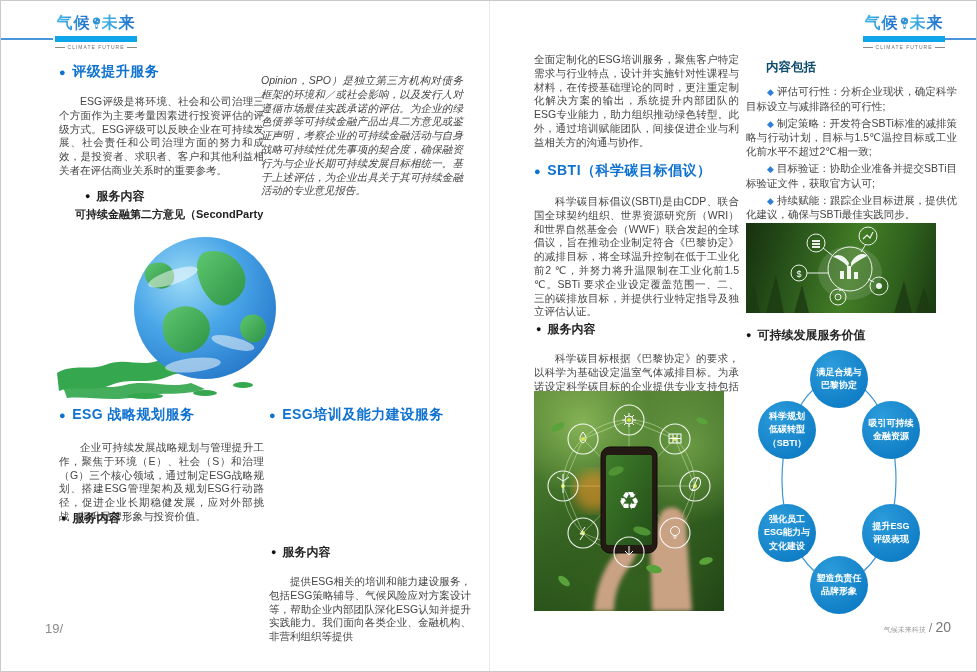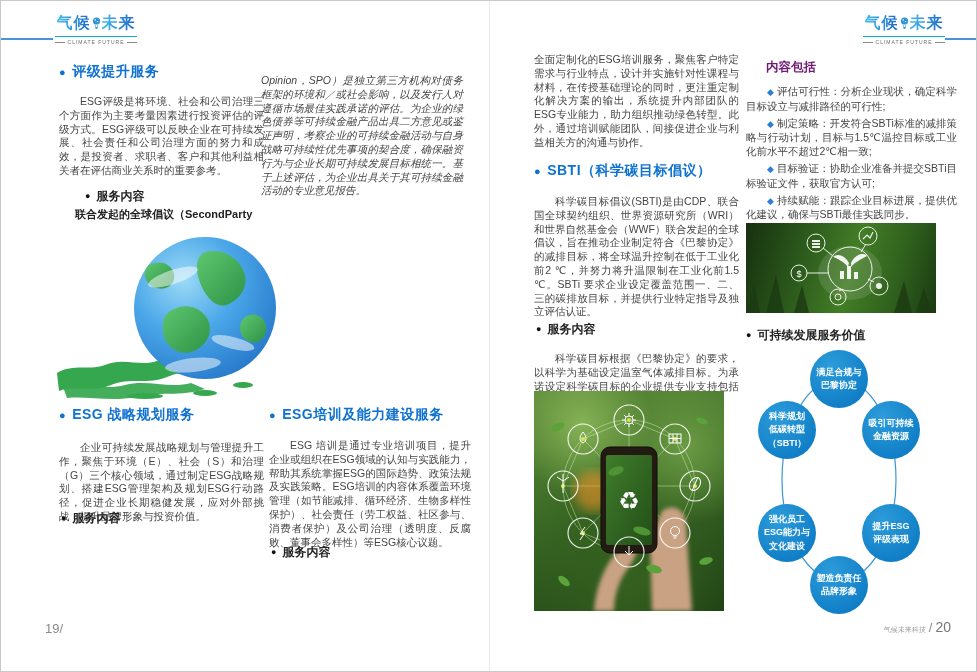--- a/index.html
+++ b/index.html
@@ -12,21 +12,21 @@
 
   
   .rule-blue { height:2px; background:#4a94da; }
   #rule-left { left:0; top:37px; width:52px; }
   #rule-right { left:944px; top:37px; width:33px; }
 
   
   .logo { width:82px; text-align:center; }
   #logo-left { left:54px; top:12px; }
   #logo-right { left:862px; top:12px; }
-  .logo-row { display:flex; align-items:center; justify-content:center; gap:1px; border-bottom:1px solid #0ea5e9; padding-bottom:2px; }
+  .logo-row { display:flex; align-items:center; justify-content:center; gap:1px; border-bottom:6px solid #0ea5e9; padding-bottom:2px; }
   .logo-text { font-size:16px; font-weight:bold; letter-spacing:1px;
                background:linear-gradient(90deg,#45bce8,#1a66c9);
                -webkit-background-clip:text; background-clip:text;
                color:#1d7bd0; -webkit-text-fill-color:transparent; }
   .logo-sub { display:flex; align-items:center; justify-content:center; gap:3px; margin-top:2px; }
   .logo-sub .dash { width:10px; height:1px; background:#8a8a8a; }
   .logo-sub .sub-text { font-size:5px; letter-spacing:1px; color:#6d6d6d; white-space:nowrap; }
 
   
   .sec-title { display:flex; align-items:center; gap:6px; font-size:14px; font-weight:bold; color:#0f72d1; letter-spacing:0.5px; }
@@ -94,21 +94,21 @@
   #lp-s3-body2 { left:268px; top:564px; width:202px; }
 
   
   #rp-cont { left:533px; top:52px; width:205px; }
   #rp-sbti-title { left:533px; top:161px; }
   #rp-sbti-body { left:533px; top:184px; width:205px; }
   #rp-sbti-label { left:535px; top:320px; }
   #rp-sbti-body2 { left:533px; top:341px; width:205px; }
 
   
-  #rp-ci-title { left:765px; top:58px; font-size:12.5px; font-weight:bold; color:#701a75; }
+  #rp-ci-title { left:765px; top:58px; font-size:12.5px; font-weight:bold; color:#0c4a6e; }
   #rp-ci-items { left:745px; top:84px; width:211px; }
   #rp-values-title { left:745px; top:326px; }
 </style>
 </head>
 <body>
 
 <div id="sheet">
 
   <div class="abs" id="page-divider"></div>
   <div class="abs rule-blue" id="rule-left"></div>
@@ -154,21 +154,21 @@
 
   <div class="abs sec-title" id="lp-s1-title">
     <span class="dot">●</span>
     <span>评级提升服务</span>
   </div>
   <p class="abs para indent" id="lp-s1-body">ESG评级是将环境、社会和公司治理三个方面作为主要考量因素进行投资评估的评级方式。ESG评级可以反映企业在可持续发展、社会责任和公司治理方面的努力和成效，是投资者、求职者、客户和其他利益相关者在评估商业关系时的重要参考。</p>
   <div class="abs sub-label" id="lp-s1-label">
     <span class="dot">●</span>
     <span>服务内容</span>
   </div>
-  <p class="abs bold-item" id="lp-s1-bold">联合发起的全球倡议（SecondParty</p>
+  <p class="abs bold-item" id="lp-s1-bold">可持续金融第二方意见（SecondParty</p>
 
   <svg class="abs" id="earth" viewBox="0 0 225 185">
     <defs>
       <radialGradient id="gOcean" cx="35%" cy="30%" r="85%">
         <stop offset="0%" stop-color="#9bdaf6"></stop>
         <stop offset="45%" stop-color="#4aa6e8"></stop>
         <stop offset="100%" stop-color="#1f6fc4"></stop>
       </radialGradient>
       <linearGradient id="gLand" x1="0" y1="0" x2="1" y2="1">
         <stop offset="0%" stop-color="#5ec66f"></stop>
@@ -206,25 +206,25 @@
     <span class="dot">●</span>
     <span>服务内容</span>
   </div>
 
   <p class="abs para" id="lp-spo">Opinion，SPO）是独立第三方机构对债务框架的环境和／或社会影响，以及发行人对遵循市场最佳实践承诺的评估。为企业的绿色债券等可持续金融产品出具二方意见或鉴证声明，考察企业的可持续金融活动与自身战略可持续性优先事项的契合度，确保融资行为与企业长期可持续发展目标相统一。基于上述评估，为企业出具关于其可持续金融活动的专业意见报告。</p>
 
   <div class="abs sec-title" id="lp-s3-title">
     <span class="dot">●</span>
     <span>ESG培训及能力建设服务</span>
   </div>
-  <p class="abs para indent" id="lp-s3-body">ESG 培训是通过专业培训项目，提升企业或组织在ESG领域的认知与实践能力，帮助其系统掌握ESG的国际趋势、政策法规及实践策略。ESG培训的内容体系覆盖环境管理（如节能减排、循环经济、生物多样性保护）、社会责任（劳工权益、社区参与、消费者保护）及公司治理（透明度、反腐败、董事会多样性）等ESG核心议题。</p>
   <div class="abs sub-label" id="lp-s3-label">
     <span class="dot">●</span>
     <span>服务内容</span>
   </div>
+  <p class="abs para indent" id="lp-s3-body2">提供ESG相关的培训和能力建设服务，包括ESG策略辅导、气候风险应对方案设计等，帮助企业内部团队深化ESG认知并提升实践能力。我们面向各类企业、金融机构、非营利组织等提供</p>
 
   <div class="abs" id="footer-left">19/</div>
 
   <p class="abs para" id="rp-cont">全面定制化的ESG培训服务，聚焦客户特定需求与行业特点，设计并实施针对性课程与材料，在传授基础理论的同时，更注重定制化解决方案的输出，系统提升内部团队的ESG专业能力，助力组织推动绿色转型。此外，通过培训赋能团队，间接促进企业与利益相关方的沟通与协作。</p>
 
   <div class="abs sec-title" id="rp-sbti-title">
     <span class="dot">●</span>
     <span>SBTI（科学碳目标倡议）</span>
   </div>
   <p class="abs para indent" id="rp-sbti-body">科学碳目标倡议(SBTI)是由CDP、联合国全球契约组织、世界资源研究所（WRI）和世界自然基金会（WWF）联合发起的全球倡议，旨在推动企业制定符合《巴黎协定》的减排目标，将全球温升控制在低于工业化前2 ℃，并努力将升温限制在工业化前1.5 ℃。SBTi 要求企业设定覆盖范围一、二、三的碳排放目标，并提供行业特定指导及独立评估认证。</p>

